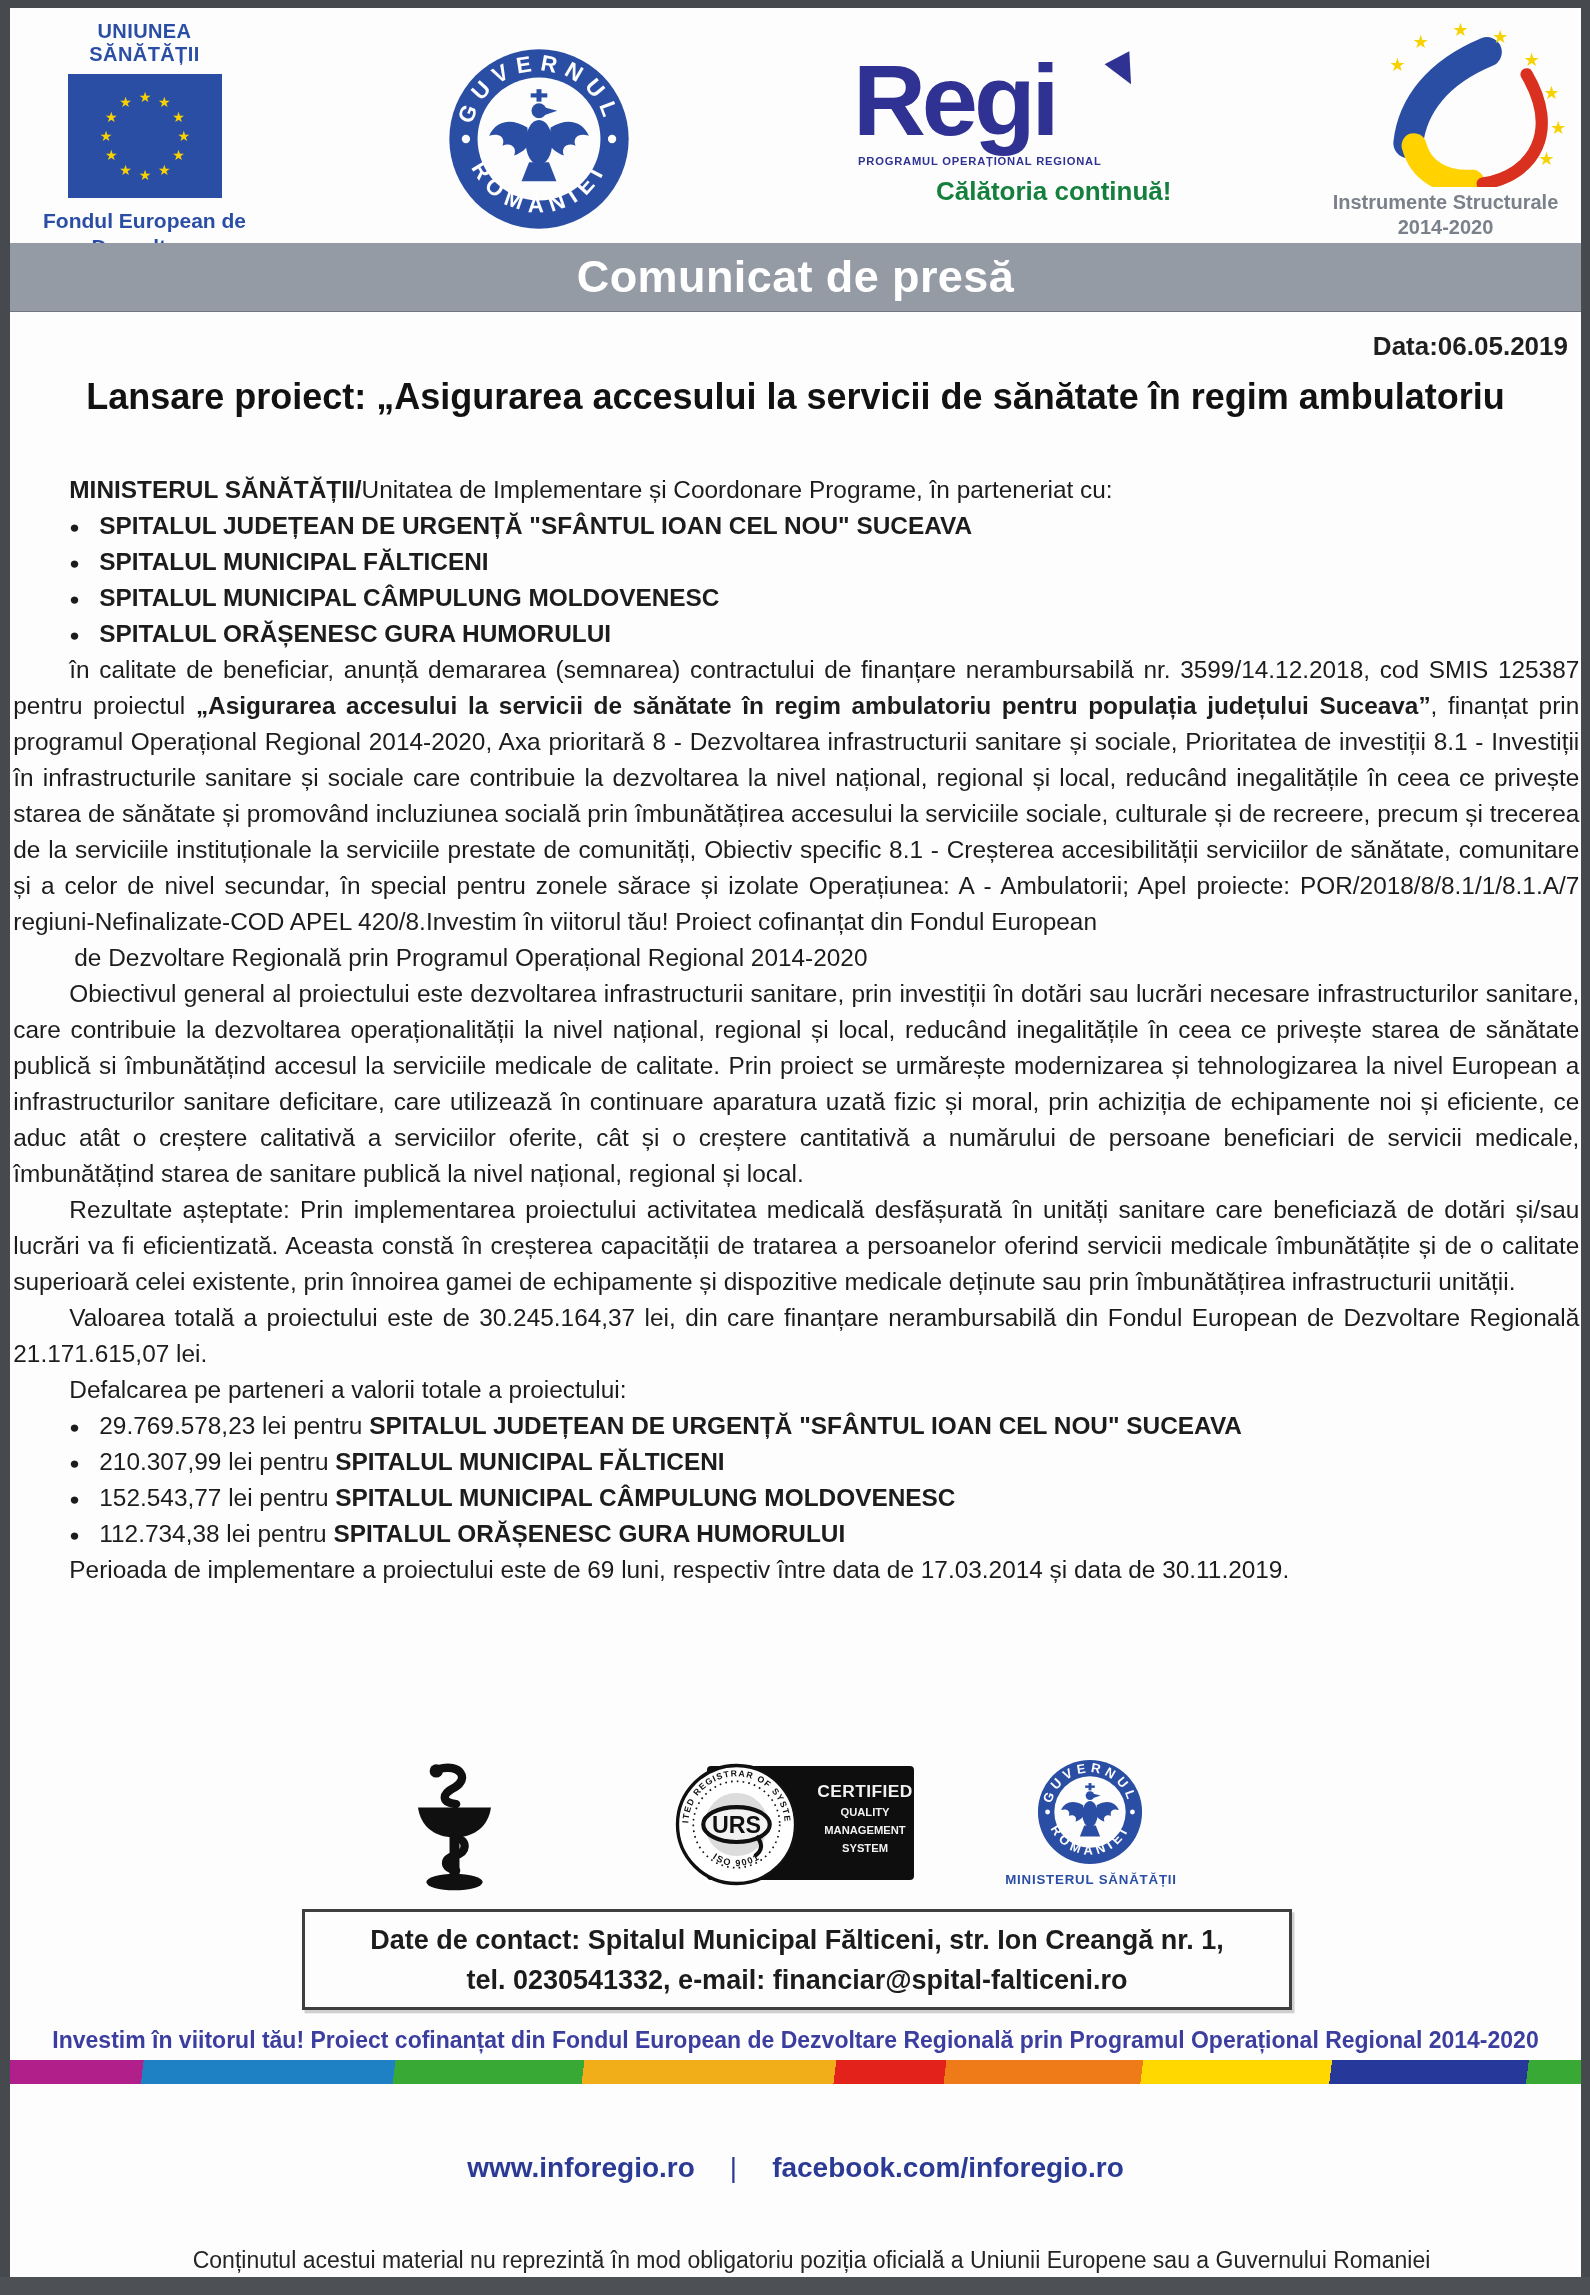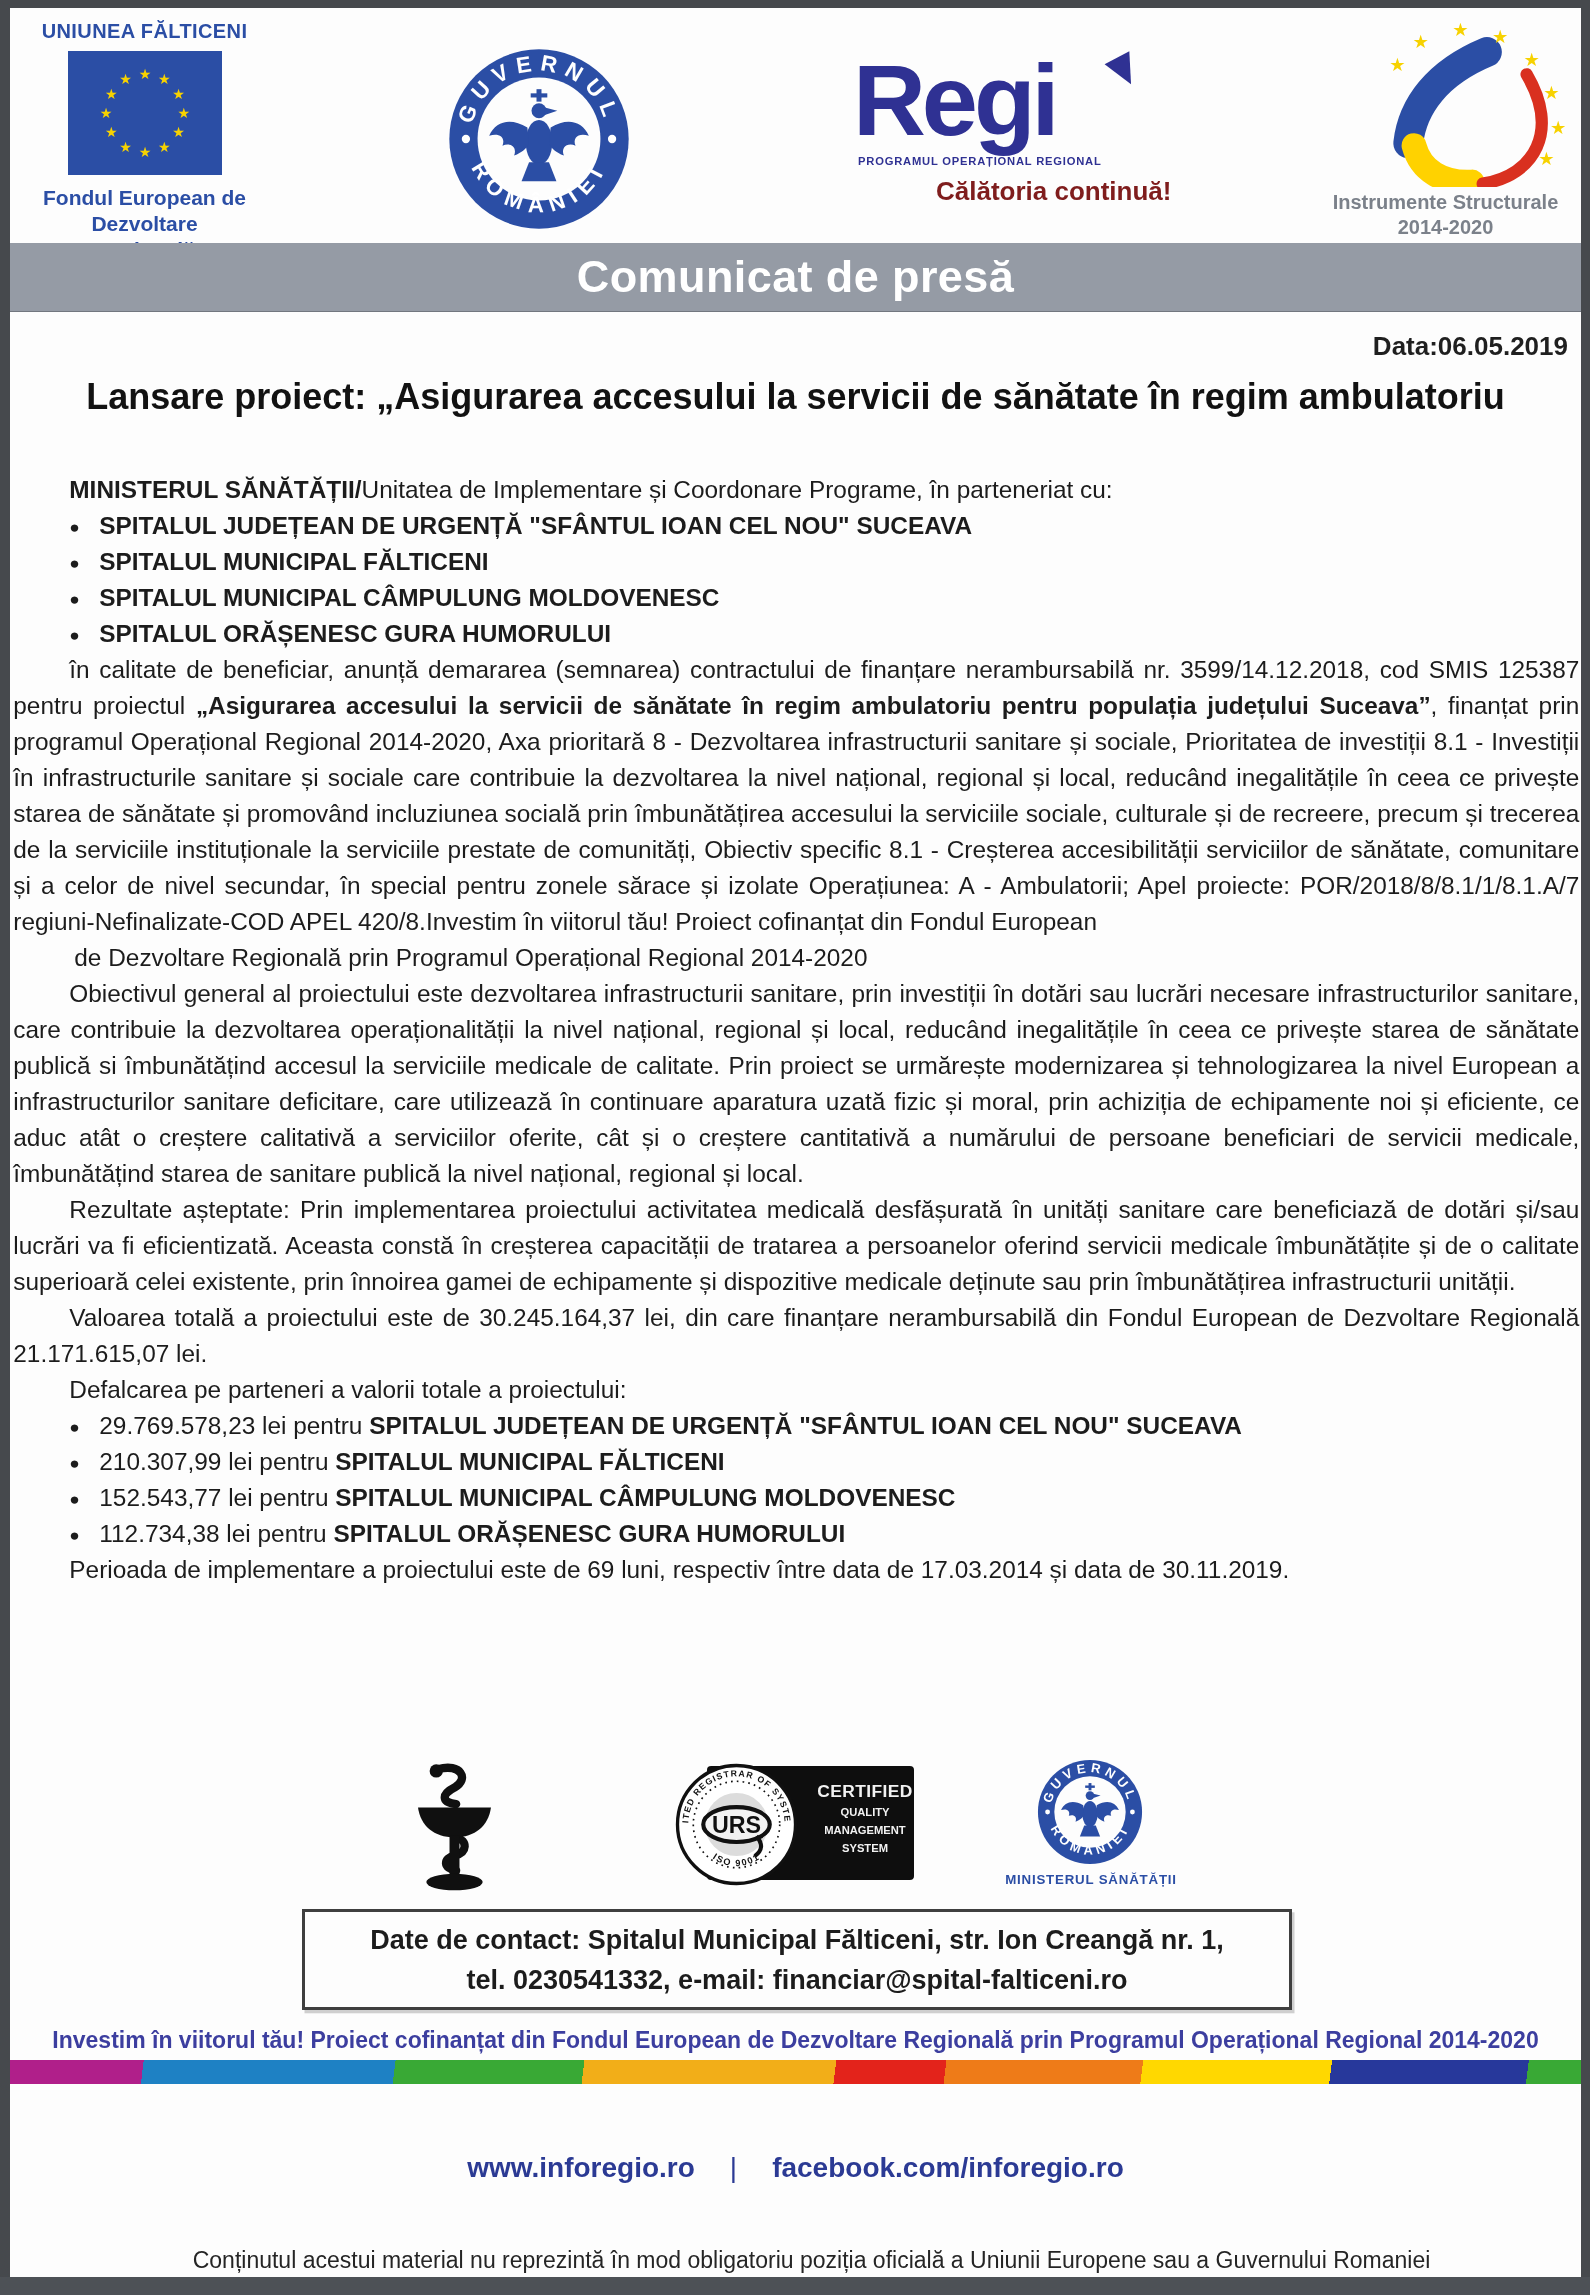--- a/index.html
+++ b/index.html
@@ -29,21 +29,21 @@
   .regio-word{ font-size:101px; line-height:124px; font-weight:700; color:#2f3193; letter-spacing:-4.1px; }
   .regio-o{ position:relative; width:88px; height:88px; margin:23px 0 0 6.6px; border-radius:50%;
     background:conic-gradient(from 15deg, #2f3193 0 6%, #46a847 6 21%, #cadb2a 21 33%, #ffd500 33 47%,
       #f7941d 47 61%, #ed1c24 61 75%, #b5228f 75 90%, #4b55a5 90 100%); }
   .regio-o::after{ content:""; position:absolute; left:22.4px; top:22.4px; width:43px; height:43px;
     border-radius:50%; background:#fdfdfd; }
   .regio-tri{ position:absolute; top:-5px; right:11.6px; width:0; height:0;
     border-left:14px solid transparent; border-right:14px solid transparent;
     border-top:30px solid #2f3193; transform:rotate(-28deg); }
   .regio-sub{ font-size:11.2px; font-weight:700; color:#2f3193; letter-spacing:0.8px; margin:-6.6px 0 0 5px; }
-  .regio-tag{ font-size:26px; font-weight:700; color:#7f1d1d; margin:8.3px 0 0 83px; }
+  .regio-tag{ font-size:26px; font-weight:700; color:#15803d; margin:8.3px 0 0 83px; }
 
   .instr{ position:absolute; left:1319px; top:23px; width:253px; text-align:center; }
   .instr-text{ font-size:20px; font-weight:700; color:#7b818a; line-height:25px; margin-top:0; }
 
   
   .band{ position:absolute; left:10px; top:243px; width:1571px; height:69px; background:#959ba5;
     border-bottom:1.7px solid #72777f; display:flex; align-items:center; justify-content:center; }
   .band-title{ font-size:45px; font-weight:600; color:#ffffff; letter-spacing:0.4px; }
 
   
@@ -98,21 +98,21 @@
 <body>
 
 <div class="page">
 
   <div class="fr left"></div>
   <div class="fr right"></div>
   <div class="fr top"></div>
   <div class="fr bottom"></div>
 
   <div class="eu-block">
-    <div class="eu-title">UNIUNEA FĂLTICENI</div>
+    <div class="eu-title">UNIUNEA SĂNĂTĂȚII</div>
     <div class="eu-flag">
       <svg width="154" height="124" viewBox="0 0 186 150">
         <g fill="#f7d200" font-family="DejaVu Sans, sans-serif" font-size="17" text-anchor="middle">
           <text x="93" y="34">★</text>
             <text x="116.5" y="40">★</text>
             <text x="133.7" y="58">★</text>
           <text x="140" y="81">★</text>
             <text x="133.7" y="104">★</text>
             <text x="116.5" y="122">★</text>
           <text x="93" y="128">★</text>

